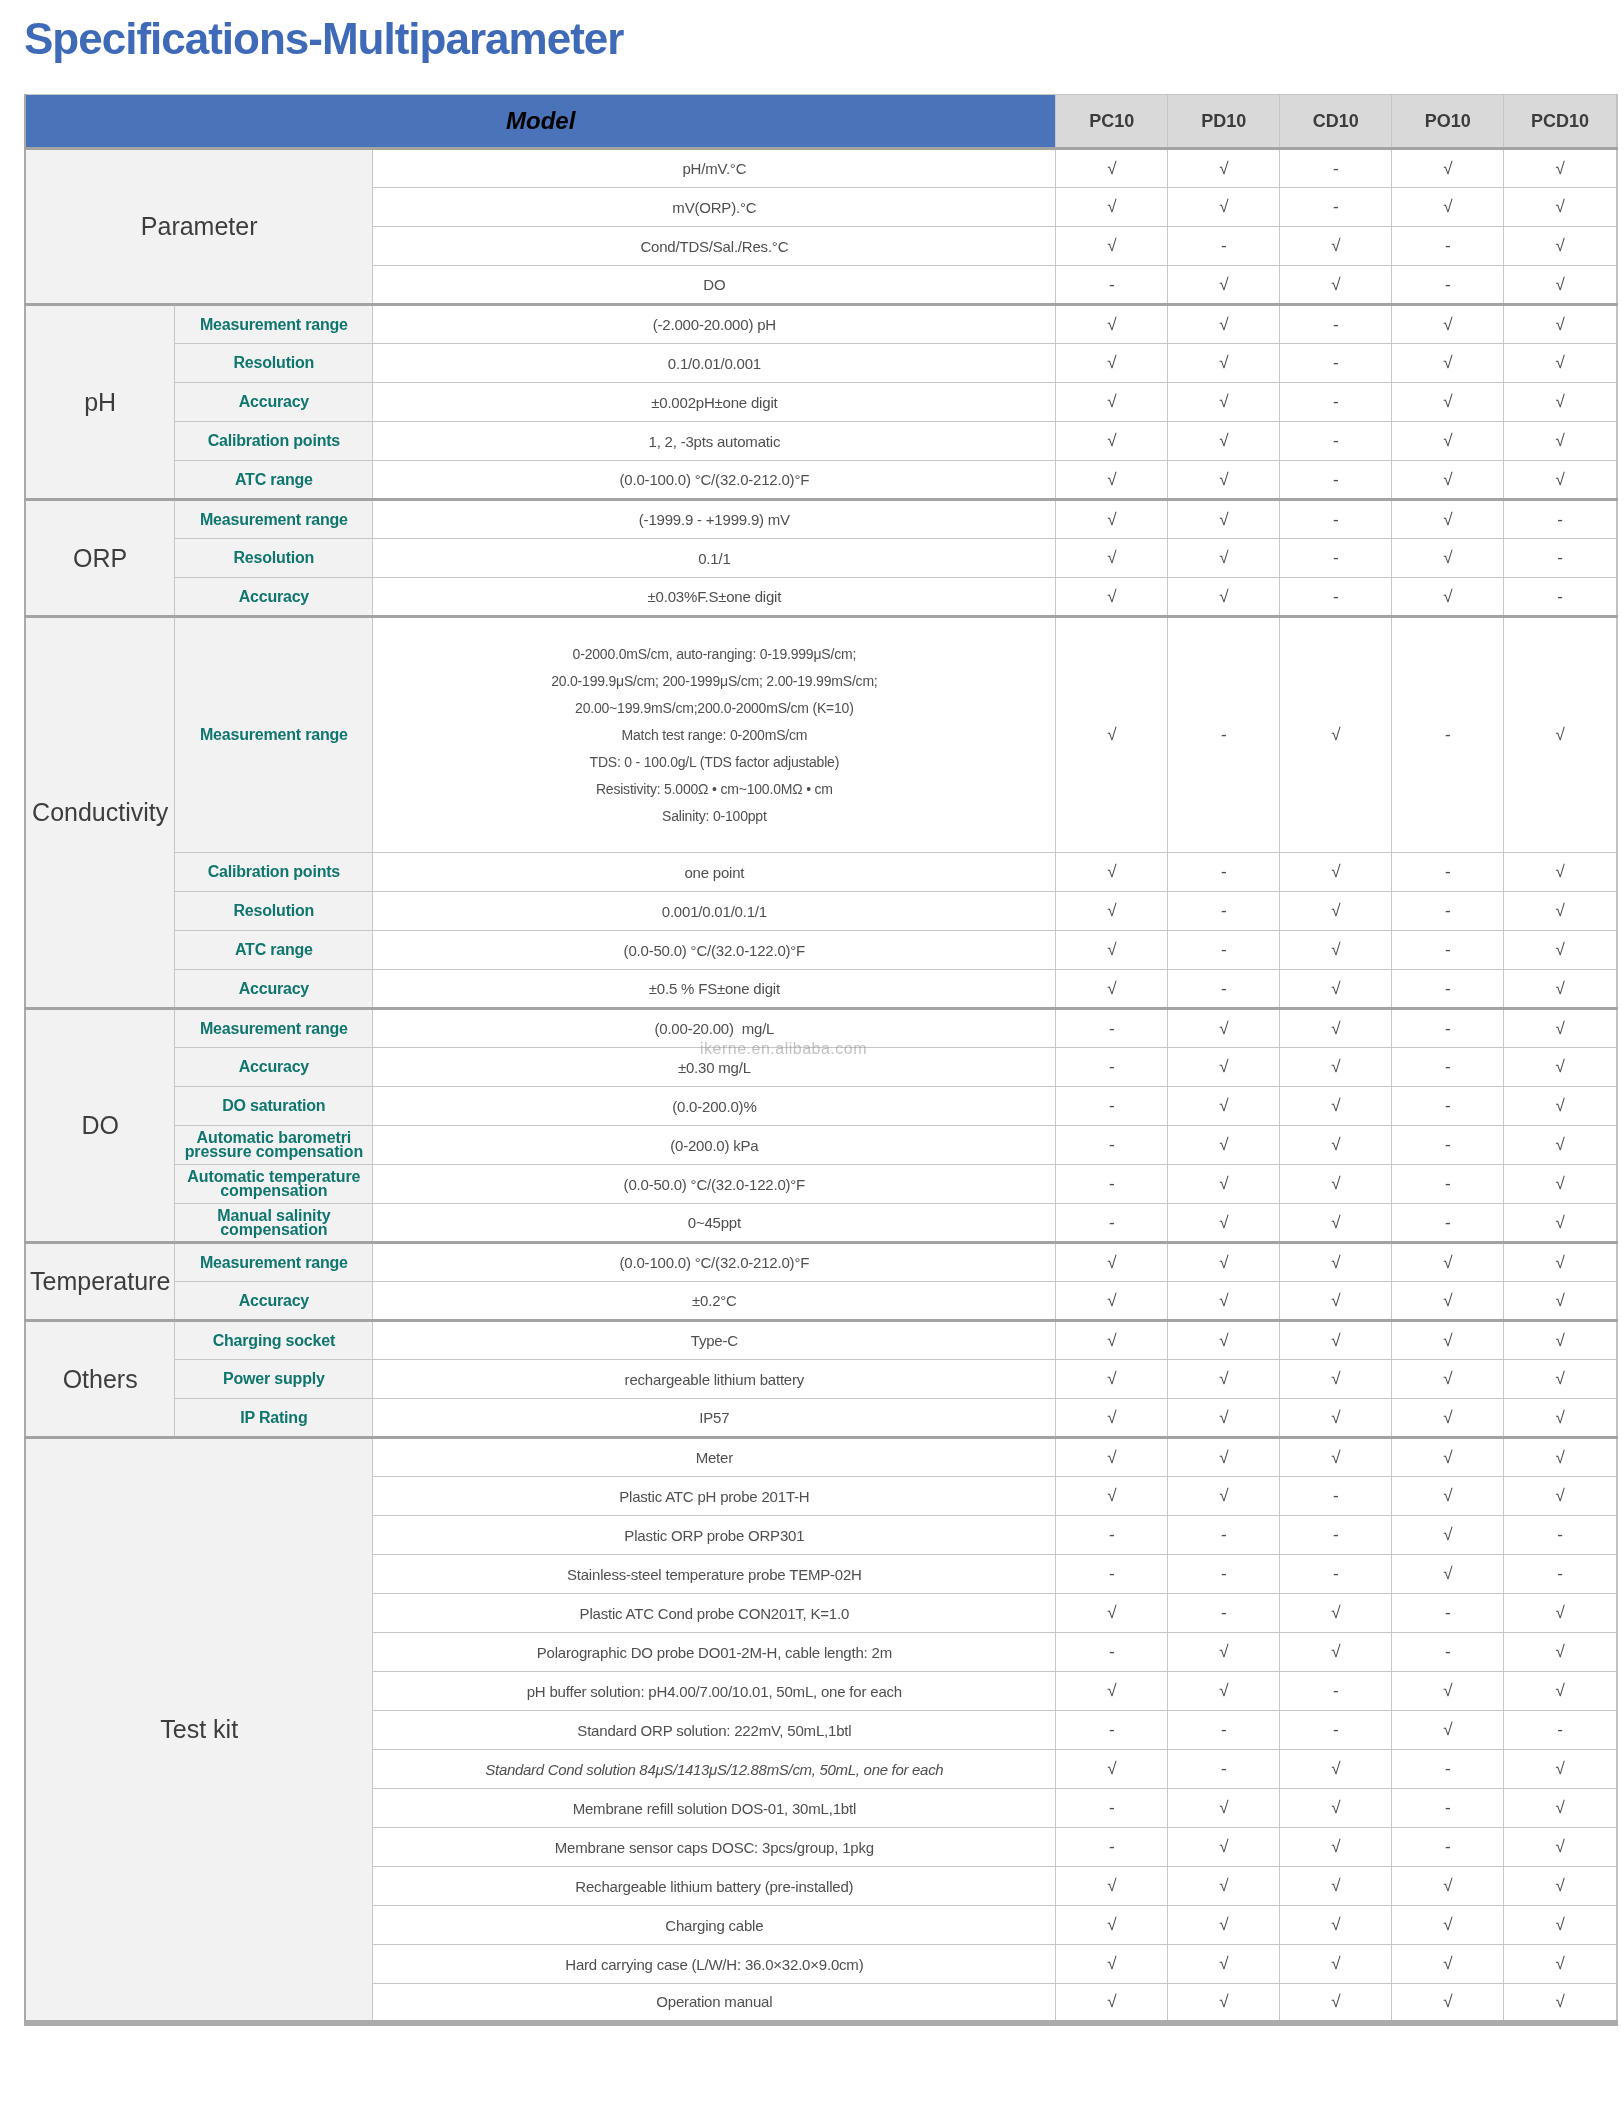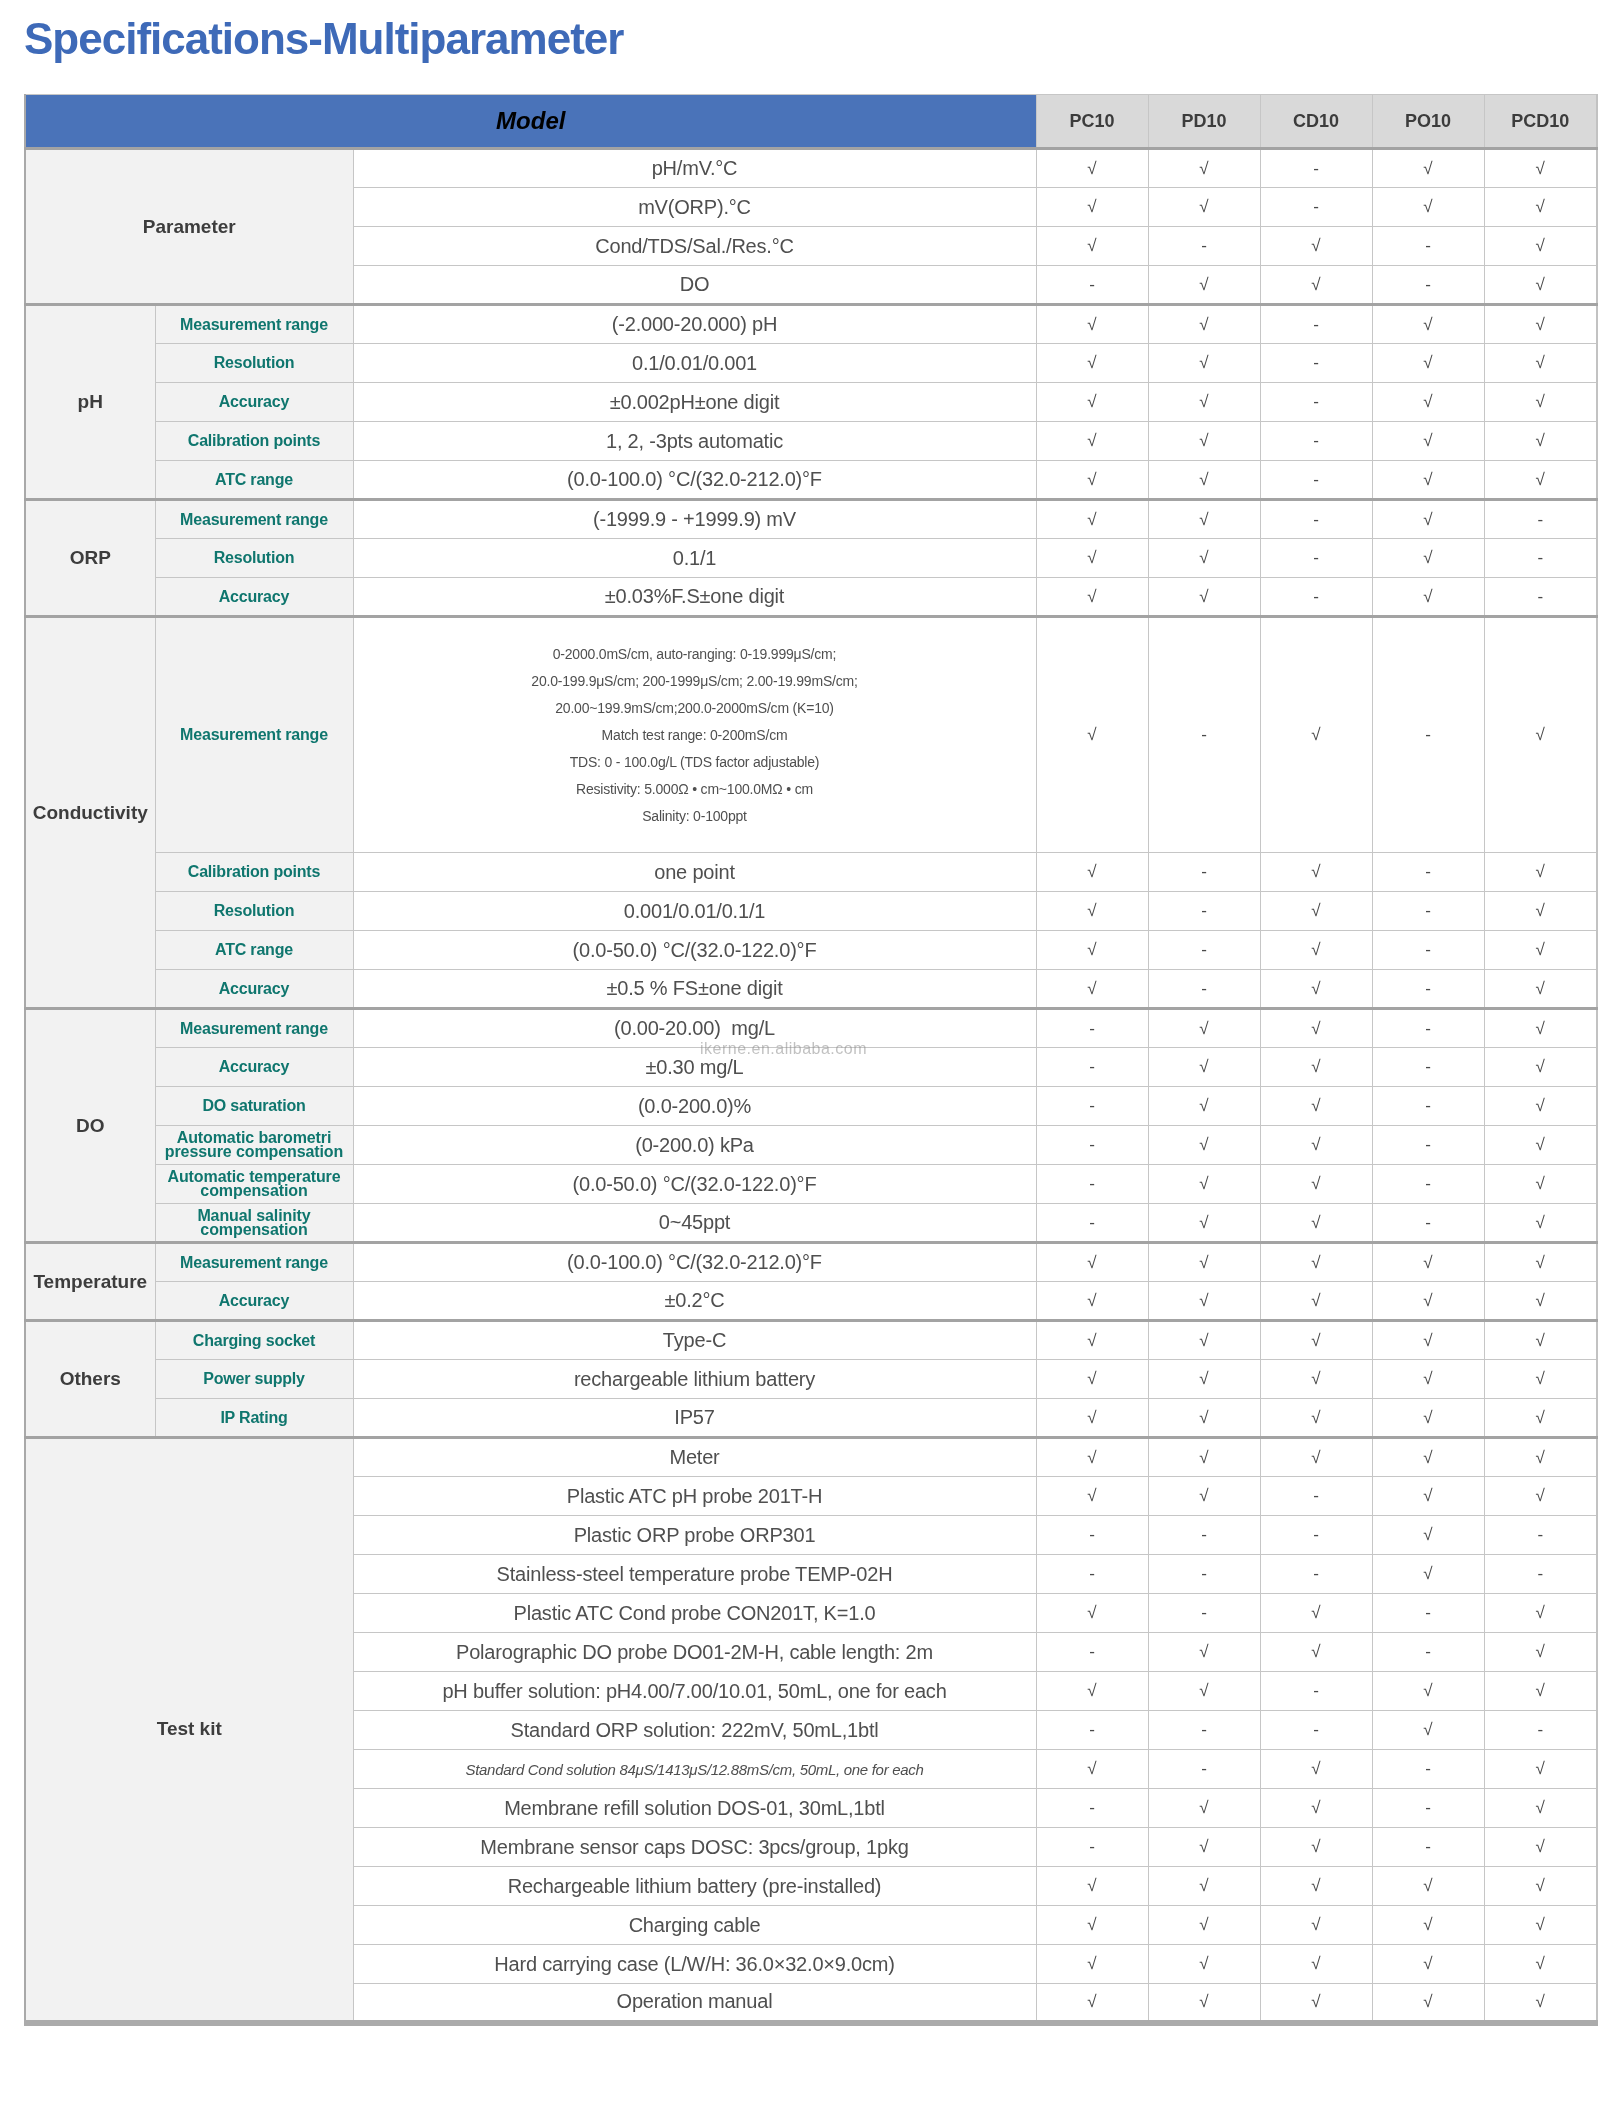--- a/index.html
+++ b/index.html
@@ -43,31 +43,31 @@
   }
   th.col-head{
     background:var(--header_gray);color:#3c3c3c;
     font-size:18px;font-weight:700;height:54px;
     border-bottom:2px solid var(--border_section);
   }
   thead th{border-bottom:2px solid var(--border_section);}
   tr.sec-top td{border-top:3px solid var(--border_section);}
   td.cat{
     background:var(--label_bg);color:var(--text_dark);
-    font-size:19px;font-weight:700;
+    font-size:25px;font-weight:400;
   }
   td.lab{
     background:var(--label_bg);color:#0f766e;
     font-size:16px;font-weight:700;height:39px;
     letter-spacing:-0.2px;
   }
   td.lab.small{font-size:16px;line-height:14px;letter-spacing:-0.1px;}
   td.val{
     background:#ffffff;color:var(--text_value);
-    font-size:20px;height:39px;letter-spacing:-0.2px;
+    font-size:15px;height:39px;letter-spacing:-0.2px;
   }
   td.val.tall{
     height:236px;line-height:27px;font-size:14px;
     white-space:pre-line;
   }
   td.val.smallval{font-size:15px;letter-spacing:-0.3px;font-style:italic;}
   td.mk{
     background:#ffffff;color:#4a4a4a;font-size:17px;height:39px;
   }
   .watermark{

